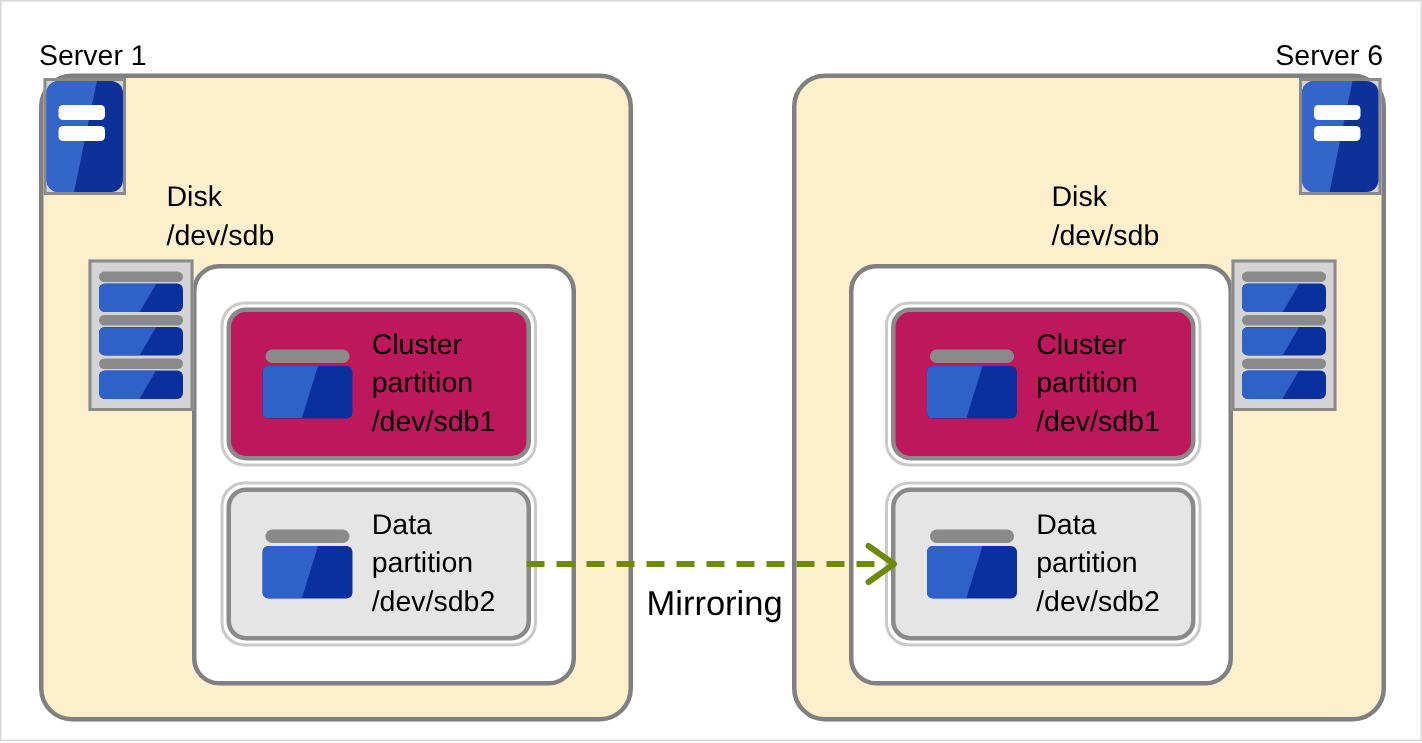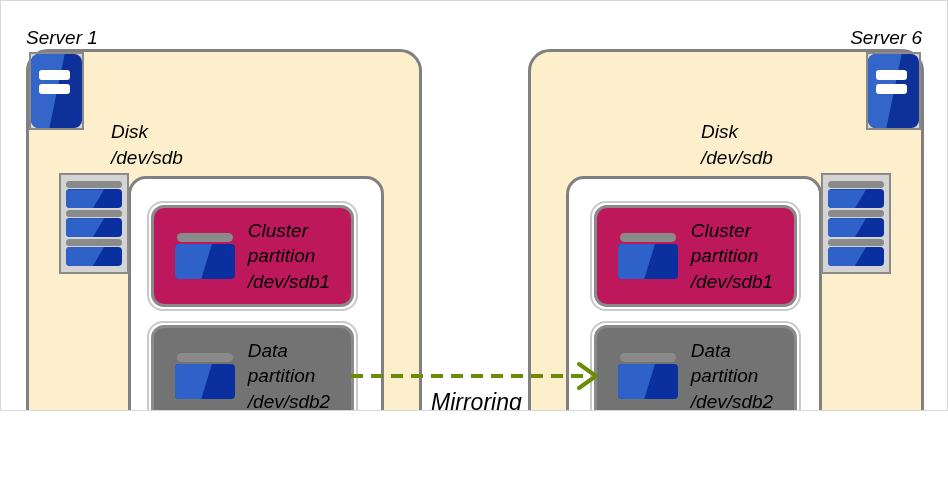--- a/index.html
+++ b/index.html
@@ -6,26 +6,25 @@
     margin: 0;
     padding: 0;
     background: #ffffff;
   }
   body {
     font-family: "Liberation Sans", sans-serif;
   }
   #canvas {
     position: relative;
     width: 948px;
-    height: 411px;
+    height: 494px;
     background: #ffffff;
     border: 1px solid #d8d8d8;
     box-sizing: border-box;
     overflow: hidden;
-    font-style: italic;
   }
 
   
   .abs { position: absolute; box-sizing: border-box; }
 
   
   .server-box {
     background: #fdeecc;
     border: 3px solid #808080;
     border-radius: 22px;
@@ -66,21 +65,21 @@
     height: 100%;
     border: 3px solid #8a8a8a;
     border-radius: 13px;
     box-sizing: border-box;
     display: flex;
     align-items: center;
     justify-content: center;
     gap: 13px;
   }
   .part-cluster .part-inner { background: #be185d; }
-  .part-data   .part-inner { background: #737373; }
+  .part-data   .part-inner { background: #e5e5e5; }
 
   .part-text {
     font-size: 19px;
     color: #000000;
     line-height: 1.35;
     white-space: nowrap;
   }
 
   
   .part-icon {

